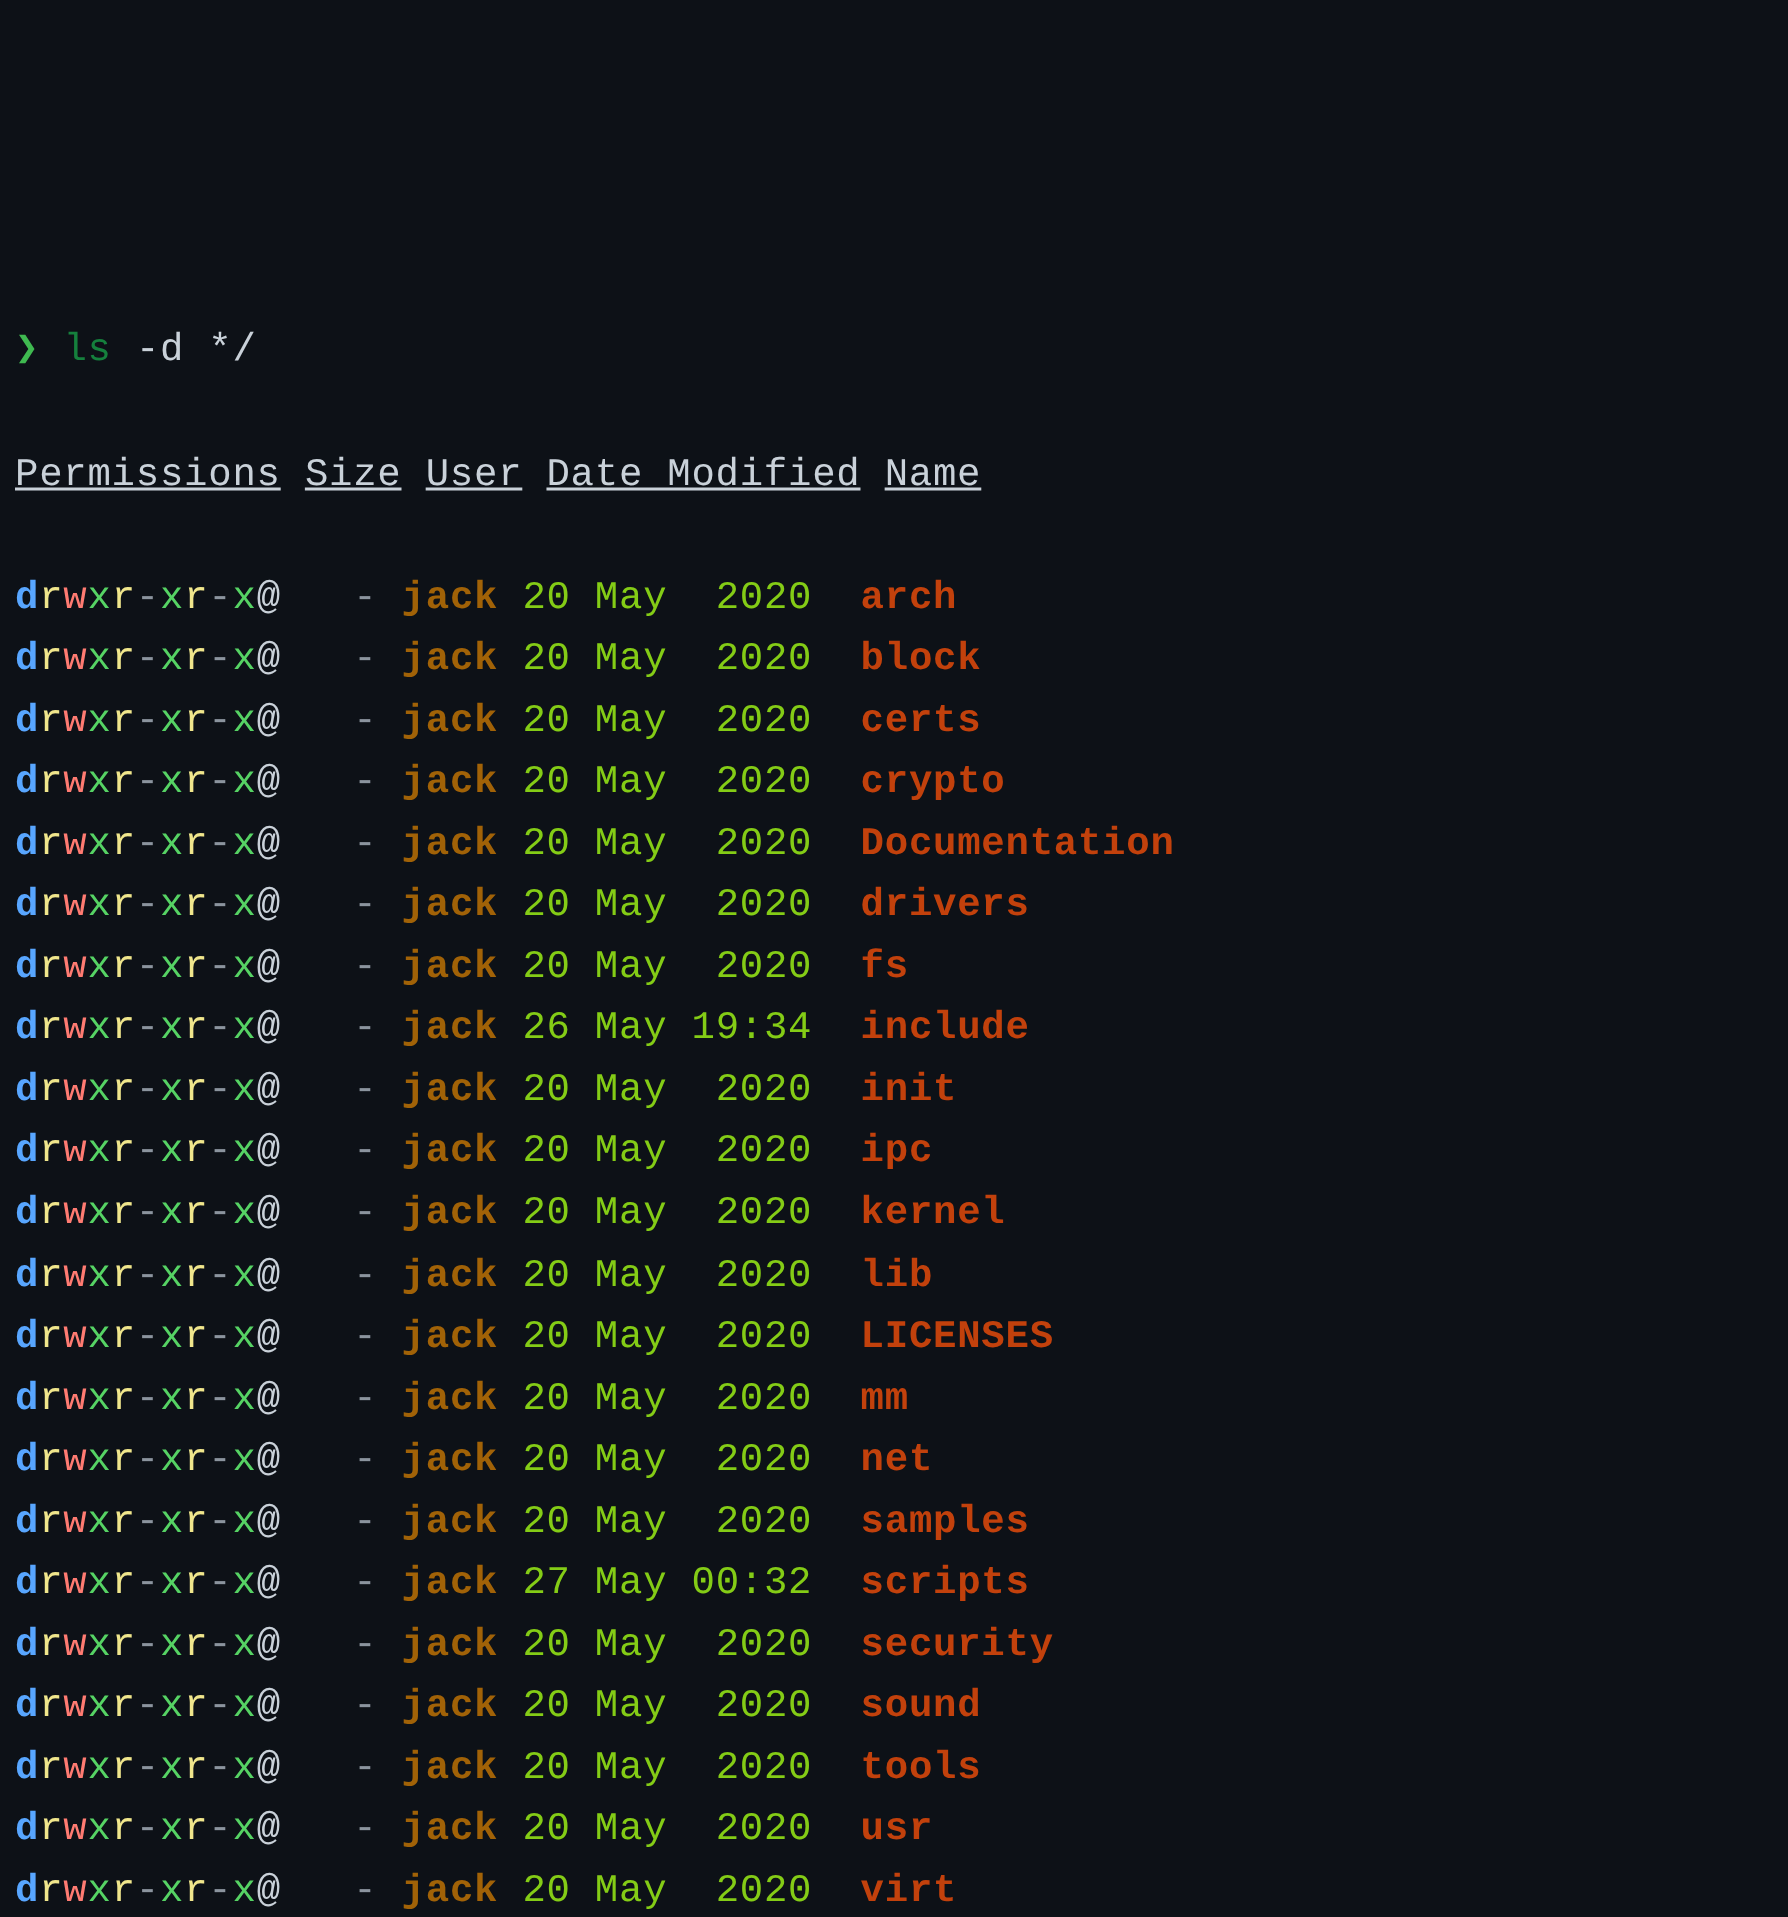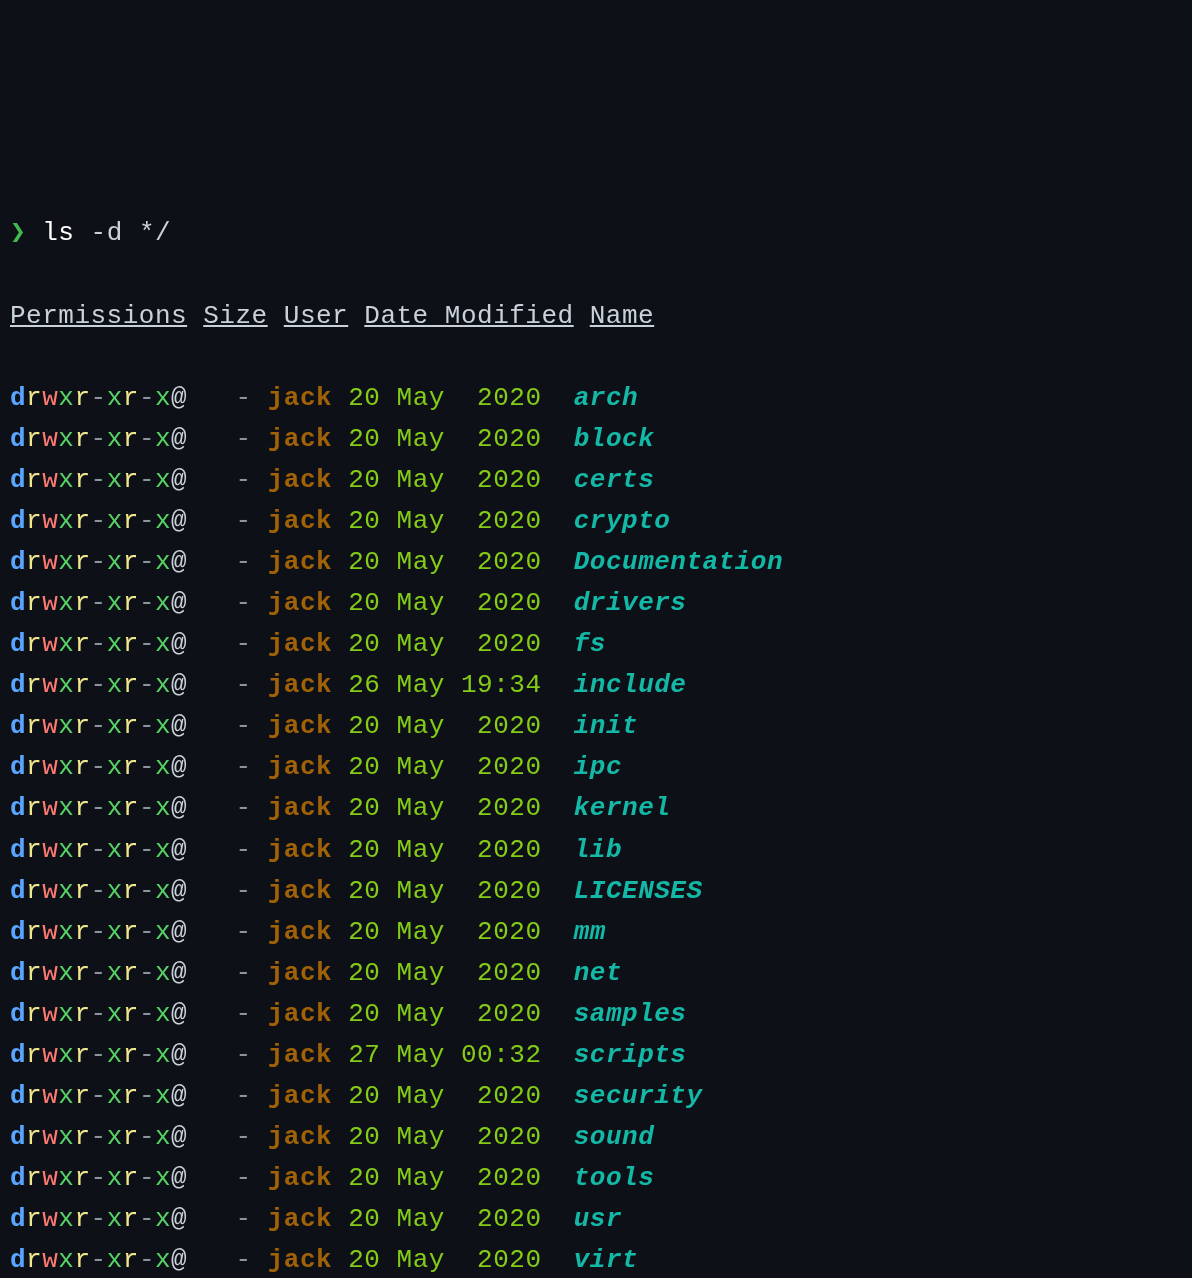--- a/index.html
+++ b/index.html
@@ -15,21 +15,21 @@
       padding: 8px 10px;
       color: #c9d1d9;
       white-space: pre;
       letter-spacing: 0.5px;
     }
     .prompt-symbol {
       color: #3fb950;
       font-weight: bold;
     }
     .command {
-      color: #ffffff;
+      color: #15803d;
     }
     .args {
       color: #c9d1d9;
     }
     .header {
       color: #c9d1d9;
       text-decoration: underline;
     }
     .perm-d {
       color: #58a6ff;
@@ -54,23 +54,22 @@
       color: #8b949e;
     }
     .user {
       color: #a16207;
       font-weight: bold;
     }
     .date {
       color: #84cc16;
     }
     .dirname {
-      color: #14b8a6;
+      color: #c2410c;
       font-weight: bold;
-      font-style: italic;
     }
     .row {
       display: block;
     }
   </style>
 </head>
 <body>
 
 
 

